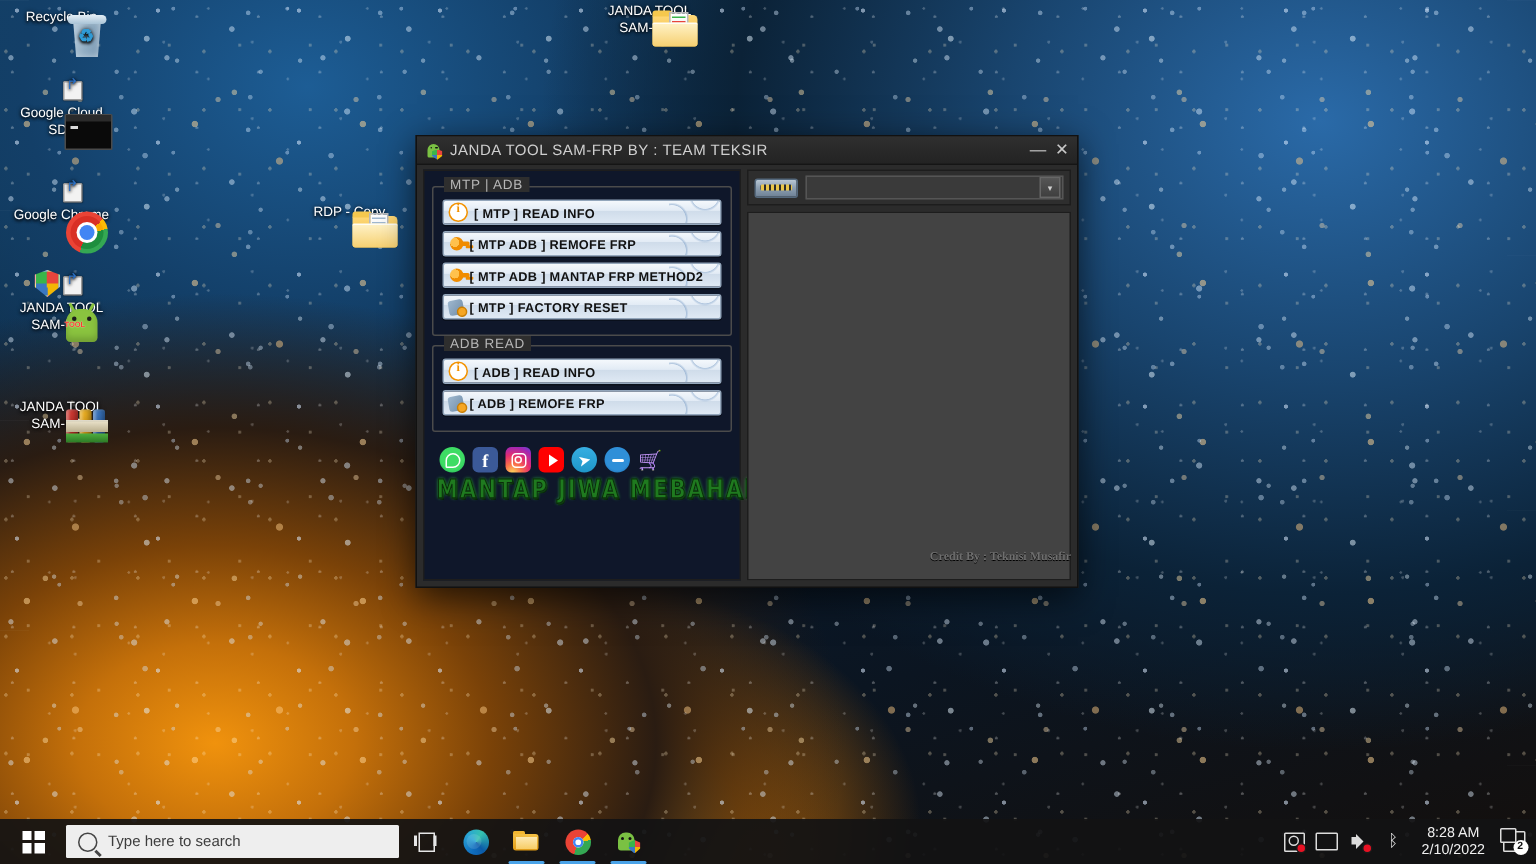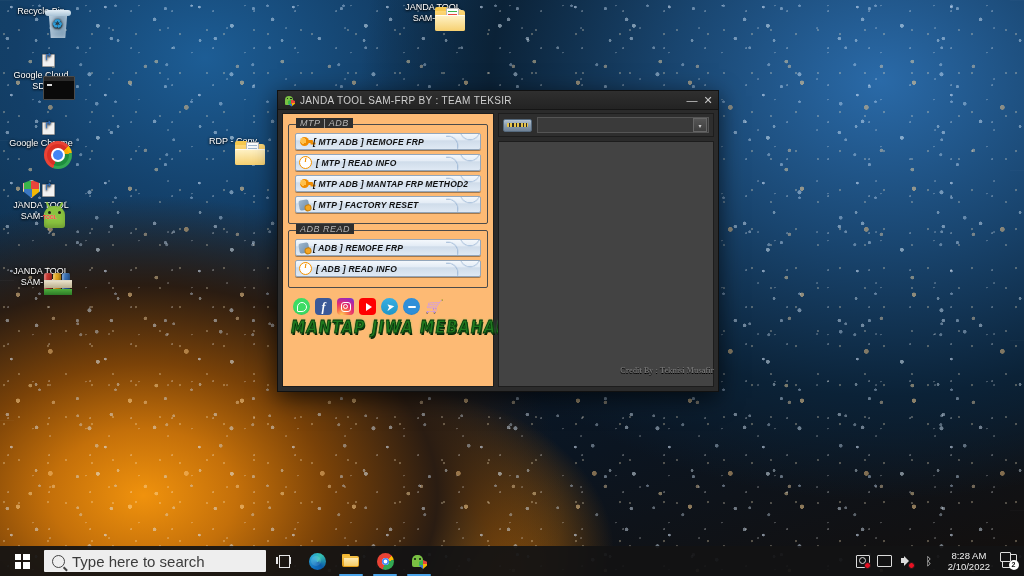--- a/index.html
+++ b/index.html
@@ -262,24 +262,24 @@
   }
 
   #win-body {
     position:absolute; left:0; right:0; top:18px; bottom:0;
     display:flex; padding:4px; gap:4px; box-sizing:border-box;
   }
 
   
   #left-col {
     width: 212px; flex: 0 0 212px;
-    background:#fdba74;
+    background:#0f172a;
     border:1px solid #1d1d1d;
     display:flex; flex-direction:column;
-    padding:4px; box-sizing:border-box;font-style:italic;
+    padding:4px; box-sizing:border-box;
   }
   .groupbox {
     border:1px solid #4b4b4b;
     border-radius:2px;
     margin: 6px 1px 4px 1px;
     padding: 4px 6px 6px 6px;
     position: relative;
   }
   .groupbox > .gb-title {
     position:absolute; top:-7px; left:7px;
@@ -449,21 +449,21 @@
   }
   .win-logo { width:15px; height:15px; display:grid; grid-template-columns:1fr 1fr; grid-template-rows:1fr 1fr; gap:1.6px; }
   .win-logo i { background:#fff; display:block; }
   #search-box {
     width:222px; height:22px; background:#eeeeee;
     display:flex; align-items:center; gap:7px; padding:0 8px;
     box-sizing:border-box; border-radius:1px; cursor:text;
   }
   .mag { width:11px;height:11px;border:1.6px solid #444;border-radius:50%;position:relative;flex:0 0 auto;}
   .mag:after{content:"";position:absolute;right:-4px;bottom:-3px;width:5px;height:1.6px;background:#444;transform:rotate(45deg);}
-  #search-text { color:#3c3c3c; font-size:15px; white-space:nowrap; }
+  #search-text { color:#3c3c3c; font-size:10px; white-space:nowrap; }
 
   .tb-item { width:34px; height:30px; display:flex; align-items:center; justify-content:center; cursor:default; position:relative;}
   .tb-item.active:after {
     content:""; position:absolute; left:5px; right:5px; bottom:0; height:2.5px; background:#4aa3e8; border-radius:1px;
   }
   .tv { width:15px;height:13px;position:relative; }
   .tv .m { position:absolute; left:3px; top:0; width:9px; height:11px; border:1.4px solid #e6e6e6; }
   .tv .l { position:absolute; left:0; top:2px; width:2px; height:7px; background:#e6e6e6; }
   .tv .r { position:absolute; right:0; top:2px; width:2px; height:7px; background:#e6e6e6; }
 
@@ -592,50 +592,50 @@
       <span class="win-btn">✕</span>
     </div>
 
     <div id="win-body">
 
       <div id="left-col">
         <div id="groups-host">
             <div class="groupbox">
               <span class="gb-title">MTP | ADB</span>
               <div class="tool-btn">
-                <span class="bi key"></span>
-                <span class="bl">[ MTP ADB ] REMOFE FRP</span>
+                <span class="bi info"></span>
+                <span class="bl">[ MTP ] READ INFO</span>
                 <span class="ribbon"></span>
               </div>
               <div class="tool-btn">
-                <span class="bi info"></span>
-                <span class="bl">[ MTP ] READ INFO</span>
+                <span class="bi key"></span>
+                <span class="bl">[ MTP ADB ] REMOFE FRP</span>
                 <span class="ribbon"></span>
               </div>
               <div class="tool-btn">
                 <span class="bi key"></span>
                 <span class="bl">[ MTP ADB ] MANTAP FRP METHOD2</span>
                 <span class="ribbon"></span>
               </div>
               <div class="tool-btn">
                 <span class="bi tool"></span>
                 <span class="bl">[ MTP ] FACTORY RESET</span>
                 <span class="ribbon"></span>
               </div>
             </div>
             <div class="groupbox">
               <span class="gb-title">ADB READ</span>
               <div class="tool-btn">
-                <span class="bi tool"></span>
-                <span class="bl">[ ADB ] REMOFE FRP</span>
+                <span class="bi info"></span>
+                <span class="bl">[ ADB ] READ INFO</span>
                 <span class="ribbon"></span>
               </div>
               <div class="tool-btn">
-                <span class="bi info"></span>
-                <span class="bl">[ ADB ] READ INFO</span>
+                <span class="bi tool"></span>
+                <span class="bl">[ ADB ] REMOFE FRP</span>
                 <span class="ribbon"></span>
               </div>
             </div>
           </div>
         <div id="social-row">
             <span class="soc wa"></span>
             <span class="soc fb"></span>
             <span class="soc ig"></span>
             <span class="soc yt"></span>
             <span class="soc tg"></span>

